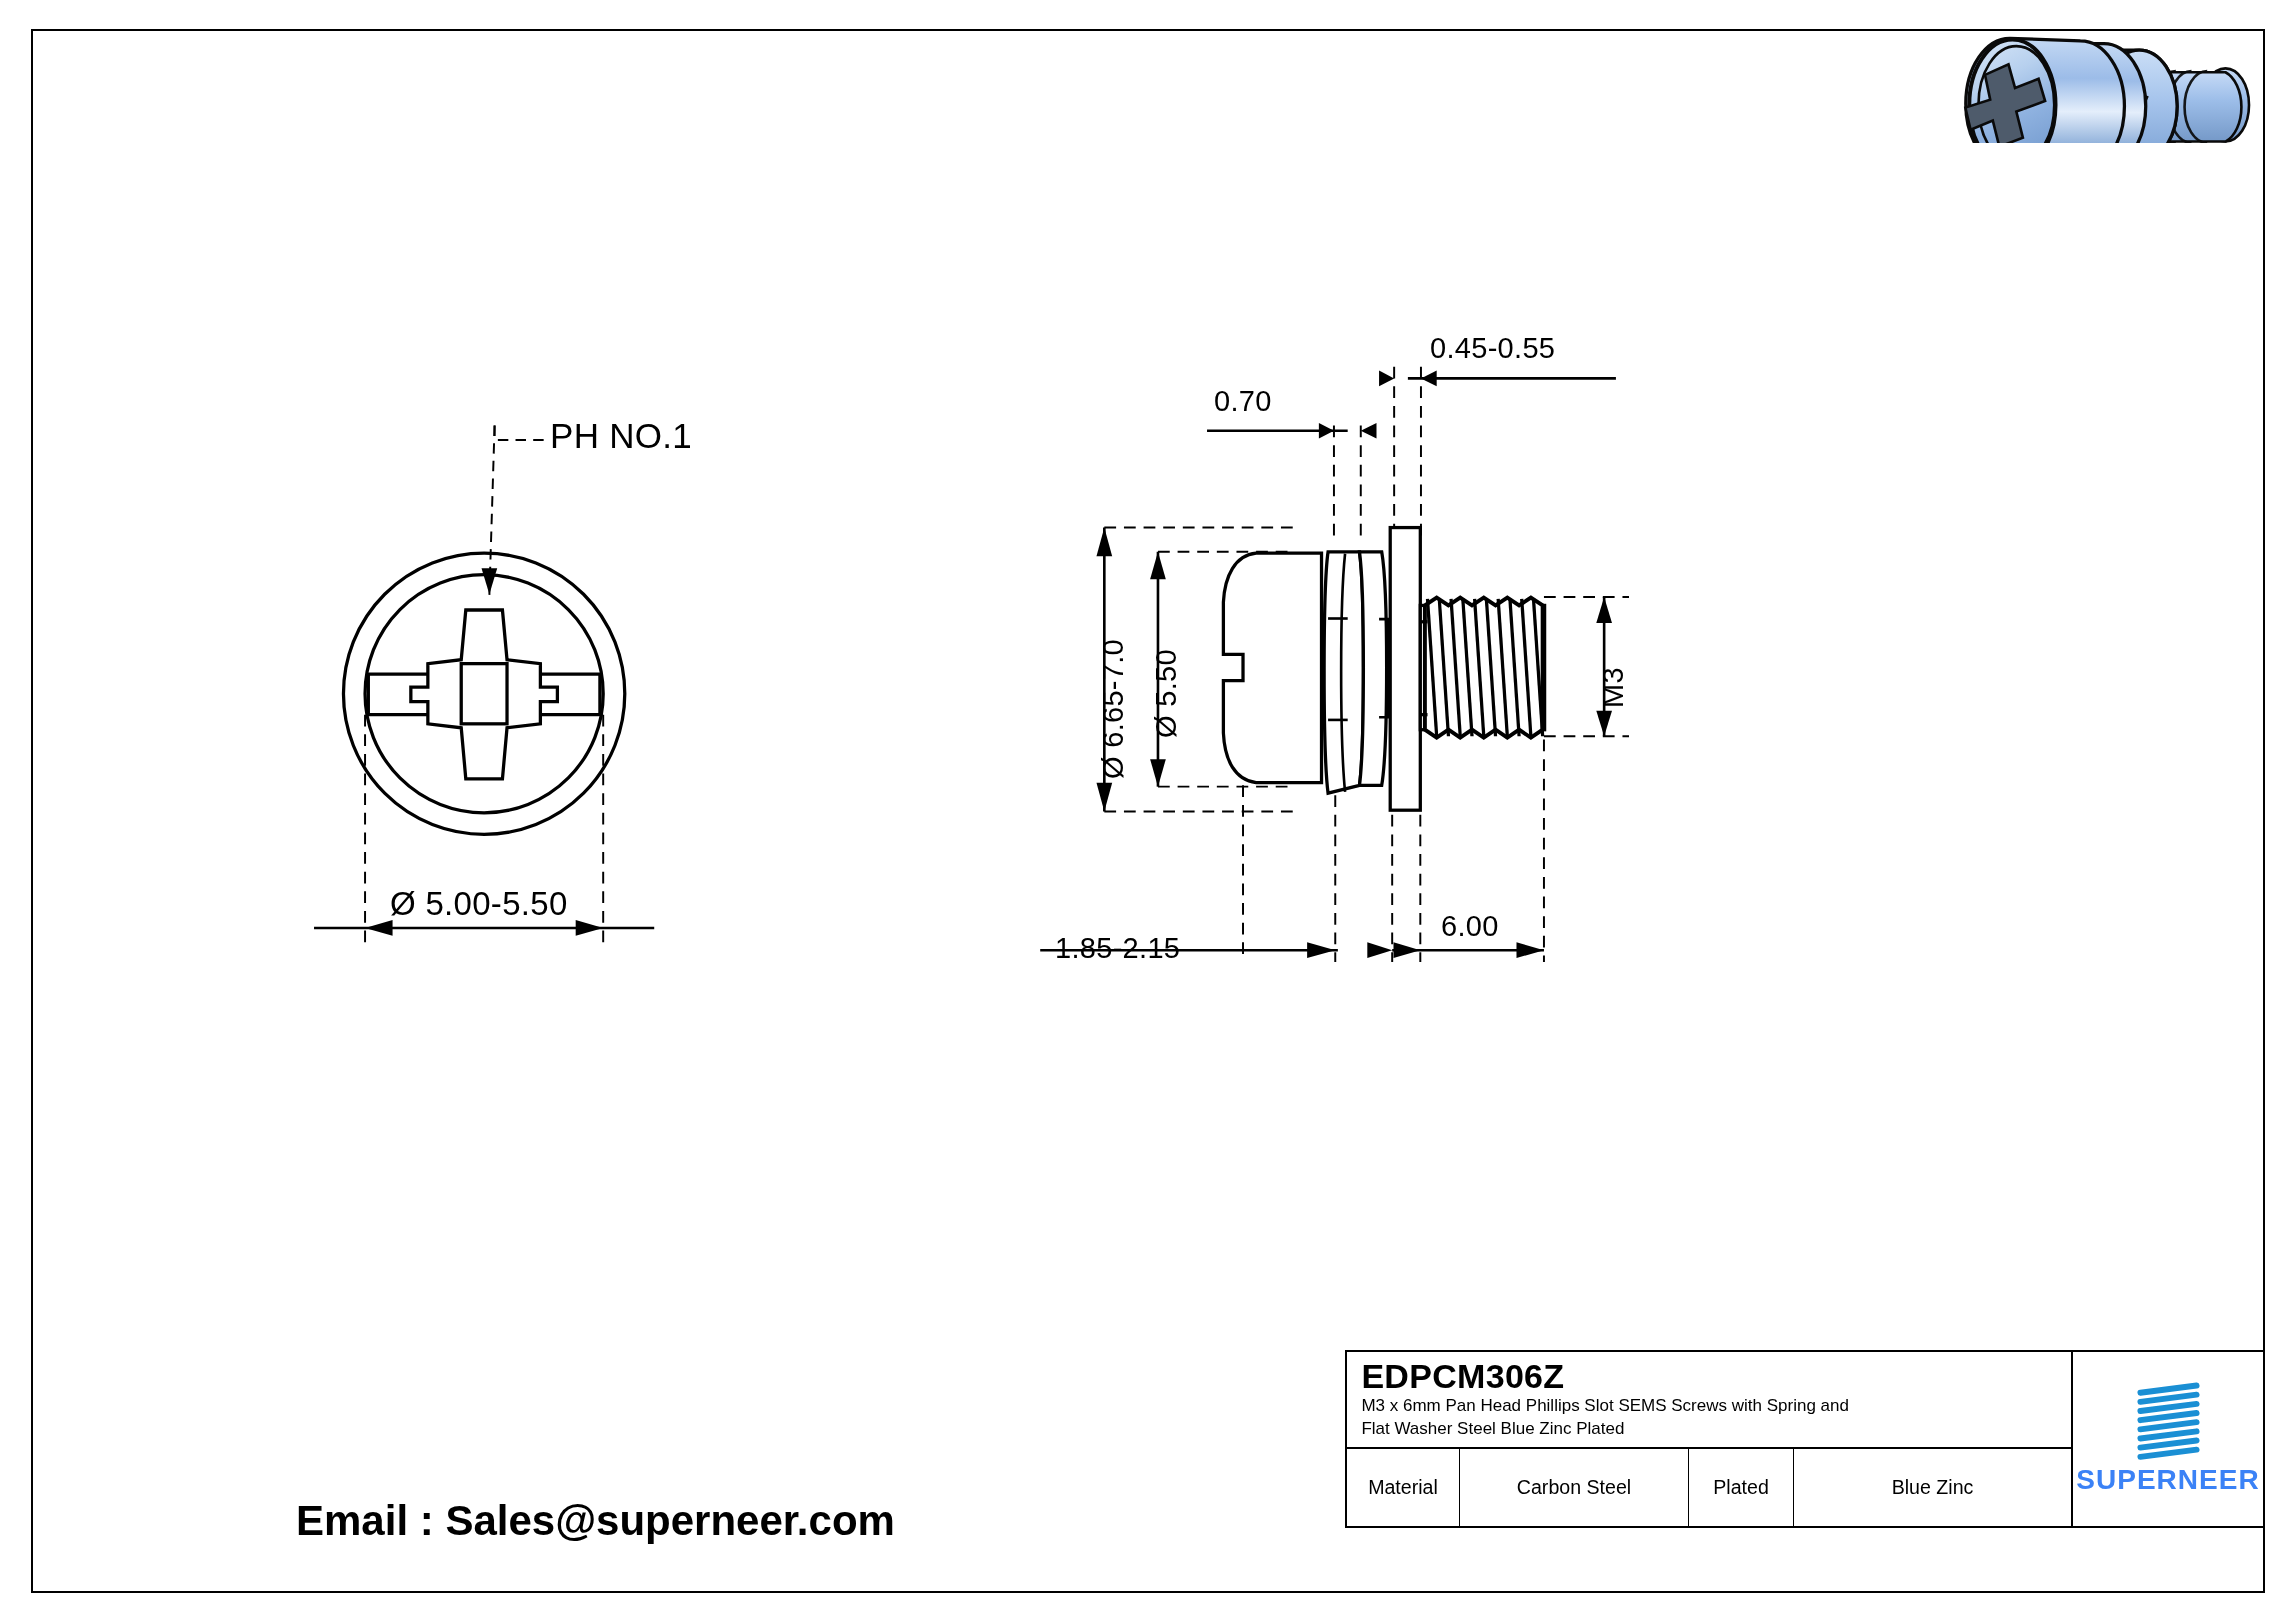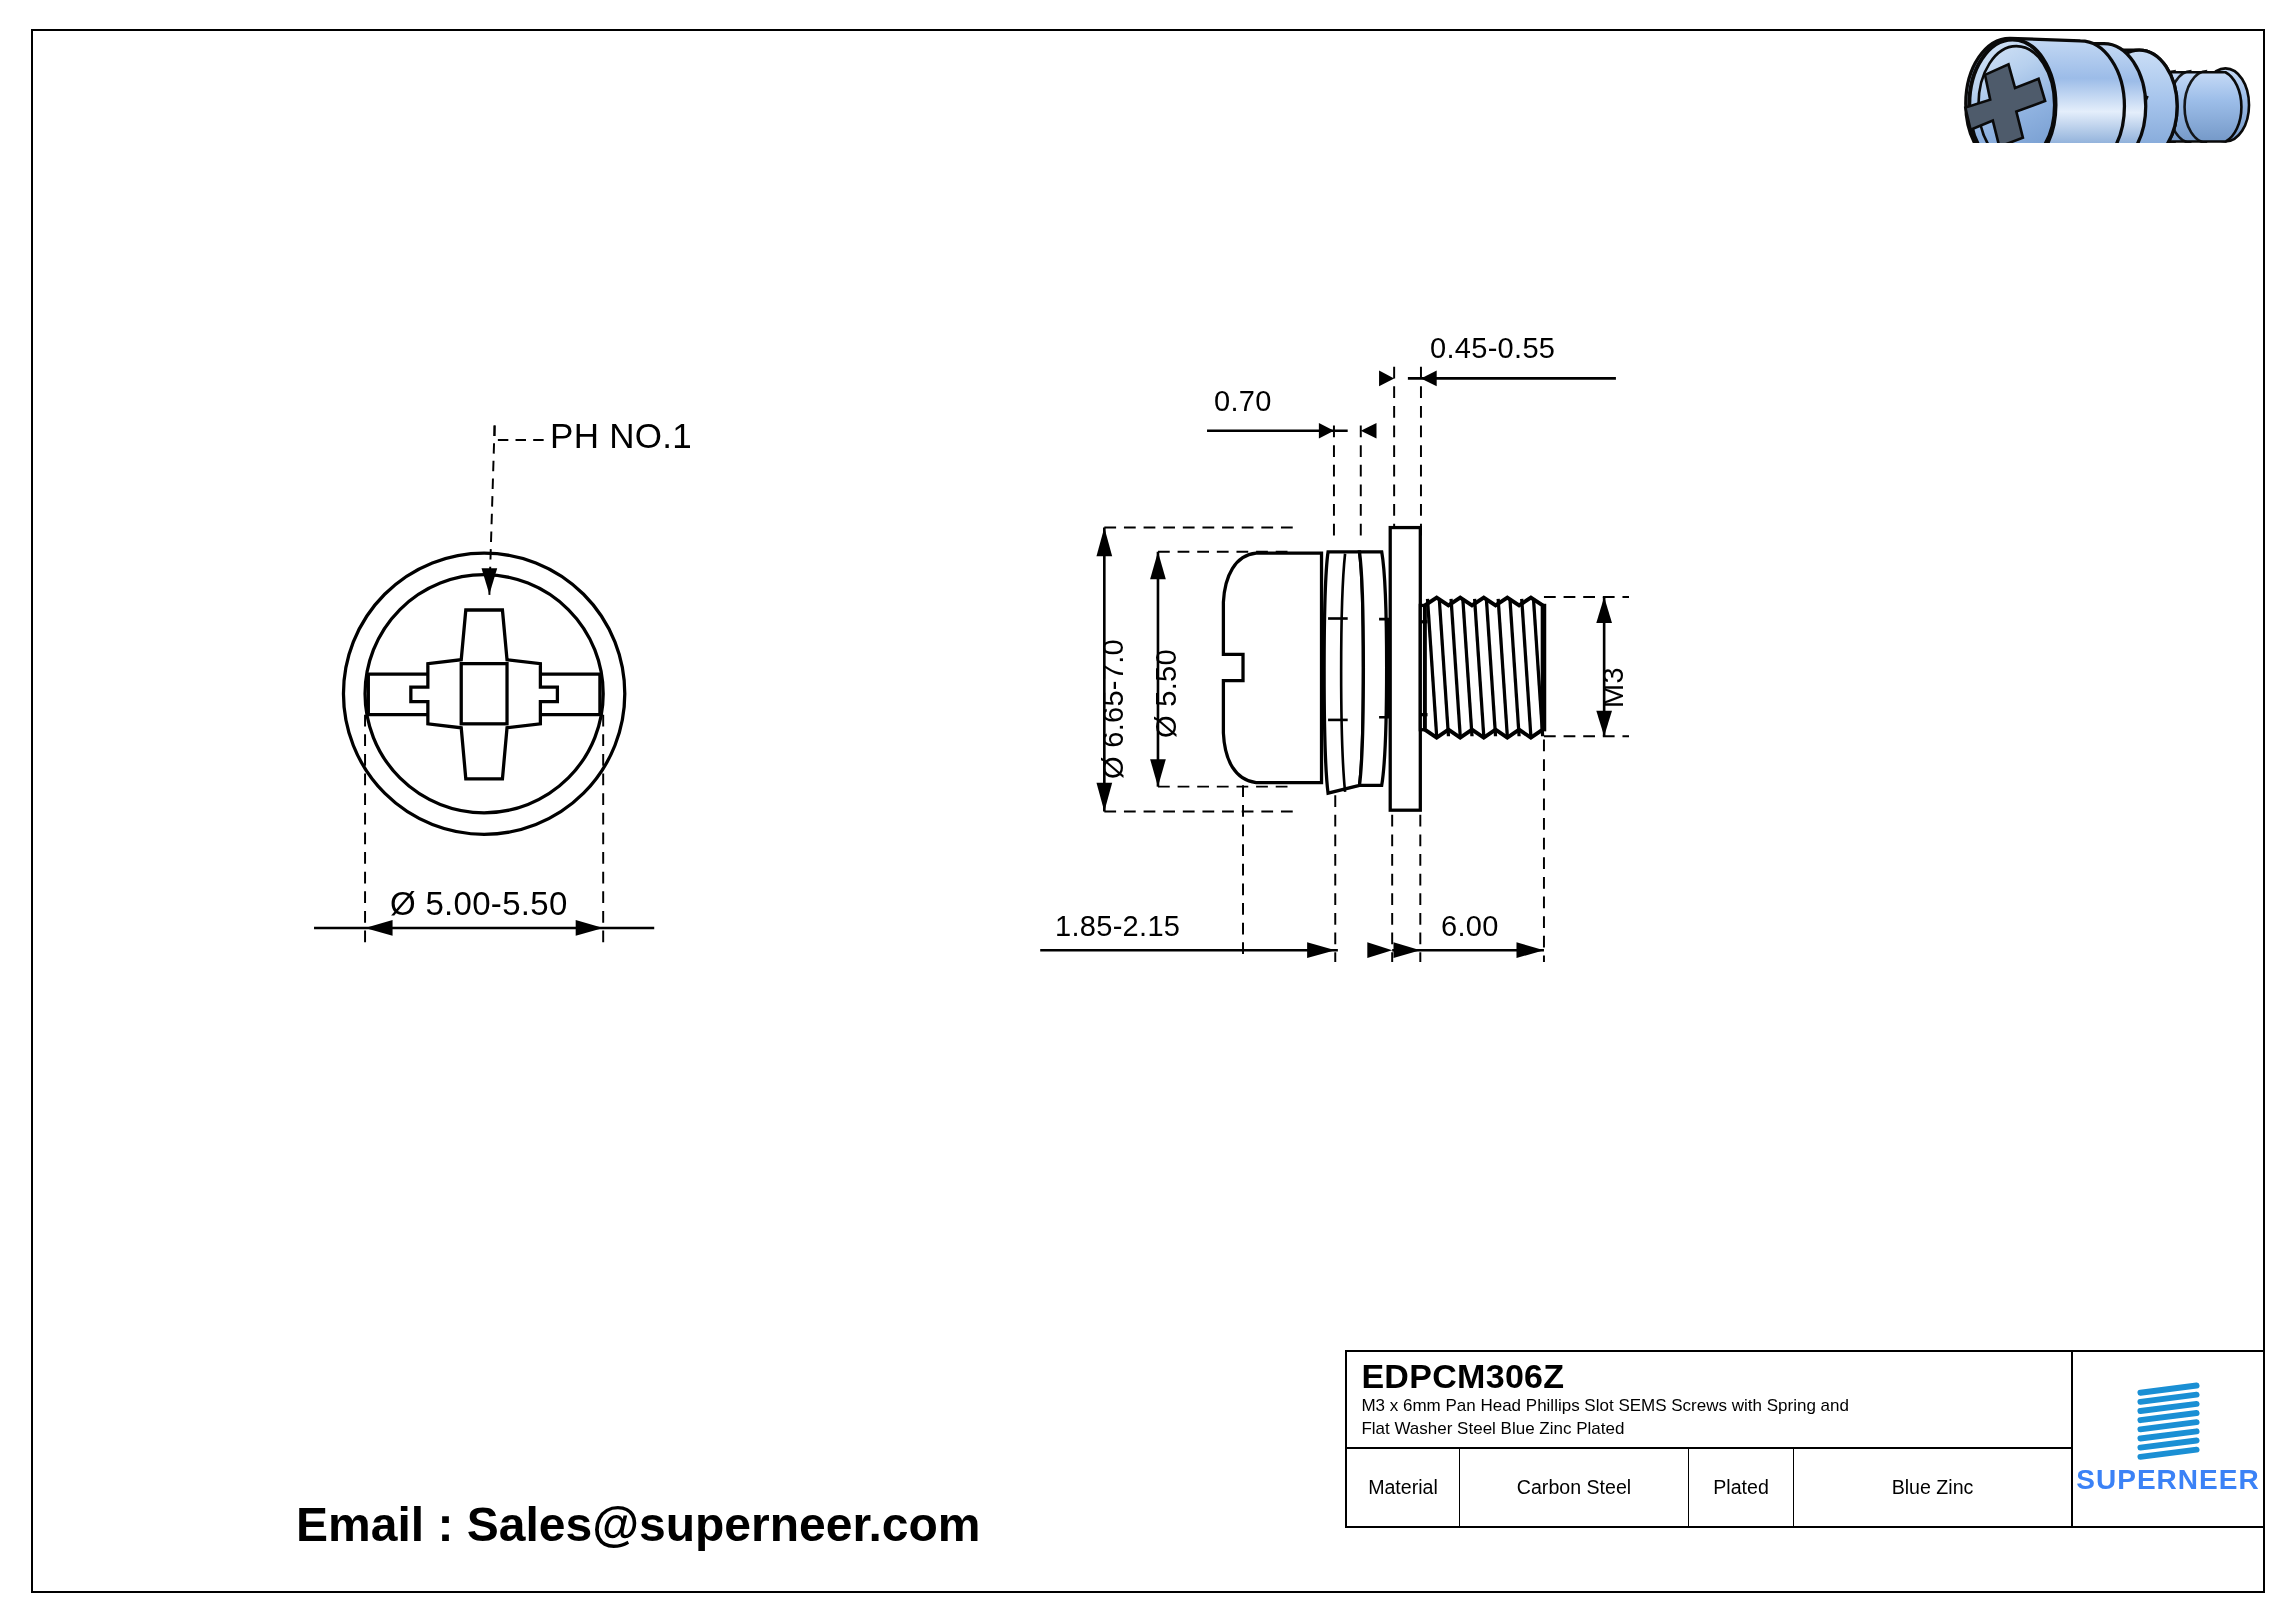--- a/index.html
+++ b/index.html
@@ -13,21 +13,21 @@
   
   .dwg{position:absolute;left:0;top:0;width:2295px;height:1623px;
        pointer-events:none;}
 
   
   .dim{position:absolute;font-size:29px;letter-spacing:0.3px;white-space:nowrap;
        font-family:"Liberation Sans","DejaVu Sans",sans-serif;}
   .dim.rot{transform-origin:0 0;transform:rotate(-90deg);}
 
   
-  #email-text{position:absolute;left:296px;top:1497px;font-size:48px;
+  #email-text{position:absolute;left:296px;top:1497px;font-size:42px;
               font-weight:600;letter-spacing:0px;white-space:nowrap;}
 
   
   #title-block{position:absolute;left:1345px;top:1350px;width:920px;height:178px;
                border:2px solid #000;box-sizing:border-box;display:flex;background:#fff;}
   #tb-left{width:726px;height:100%;display:flex;flex-direction:column;
            border-right:2px solid #000;box-sizing:border-box;}
   #tb-idrow{flex:0 0 97px;padding:6.5px 0 0 14.4px;box-sizing:border-box;
             border-bottom:2px solid #000;}
   #tb-part-number{font-size:34px;font-weight:bold;letter-spacing:0.3px;line-height:1.05;}
@@ -310,21 +310,21 @@
 <div class="dim" style="left:1214px;top:385px;">0.70</div>
 
 <div class="dim" style="left:1430px;top:332px;">0.45-0.55</div>
 
 <div class="dim rot" style="left:1097px;top:779px;">Ø 6.65-7.0</div>
 
 <div class="dim rot" style="left:1150px;top:738px;">Ø 5.50</div>
 
 <div class="dim rot" style="left:1597px;top:708px;">M3</div>
 
-<div class="dim" style="left:1055px;top:910px;">1.85-2.15</div>
+<div class="dim" style="left:1055px;top:932px;">1.85-2.15</div>
 
 <div class="dim" style="left:1441px;top:910px;text-align:center;">6.00</div>
 
 <div id="email-text">Email : Sales@superneer.com</div>
 
 <div id="title-block">
 
   <div id="tb-left">
 
     <div id="tb-idrow">

